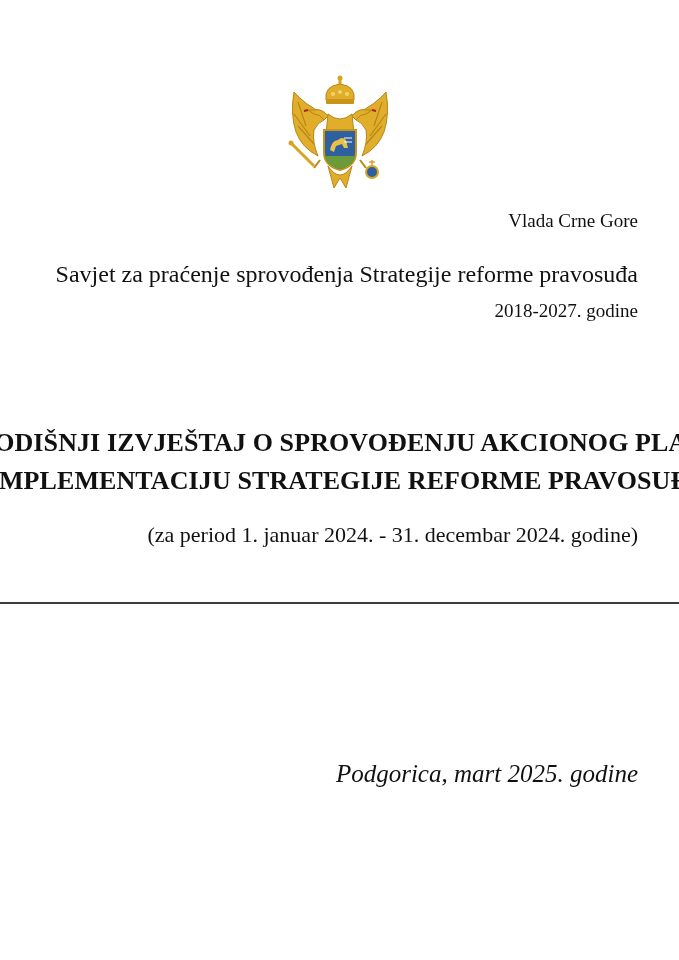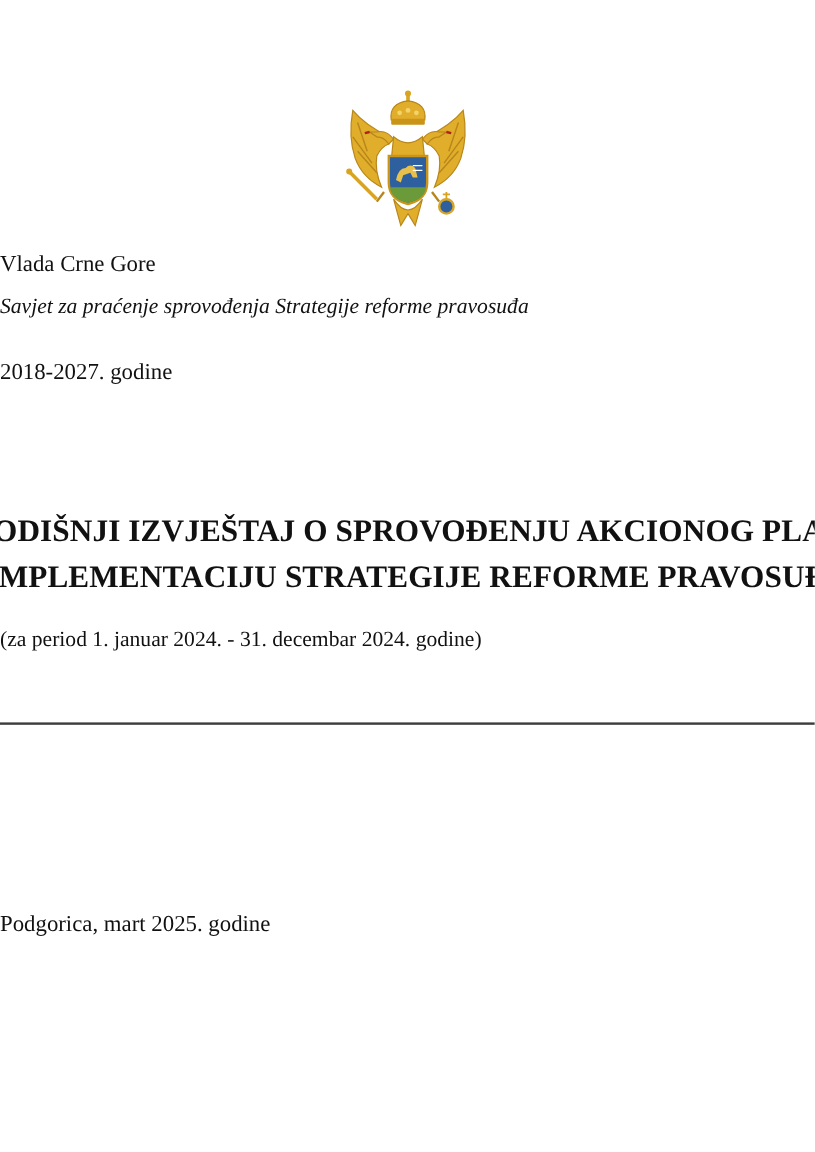--- a/index.html
+++ b/index.html
@@ -27,63 +27,64 @@
       position: absolute;
       left: 284px;
       top: 74px;
       width: 112px;
       height: 124px;
     }
     .line {
       position: absolute;
       left: 0;
       width: 597px;
-      text-align: left;
+      text-align: right;
       white-space: nowrap;
+      padding-left: 41px;
     }
     .org {
       top: 210px;
       font-size: 19px;
     }
     .council {
-      top: 245px;
-      font-size: 18px;
-      font-style: italic;
+      top: 261px;
+      font-size: 24px;
     }
     .years {
       top: 300px;
       font-size: 19px;
     }
     .title {
       position: absolute;
       left: -200px;
       width: 1079px;
       text-align: center;
       white-space: nowrap;
       font-weight: bold;
       font-size: 26px;
       letter-spacing: 0.1px;
     }
     .title1 { top: 428px; left: -190px; }
     .title2 { top: 466px; left: -183px; }
     .period {
       top: 522px;
-      font-size: 18px;
+      font-size: 22px;
     }
     .rule {
       position: absolute;
       left: 0;
       top: 602px;
       width: 679px;
       height: 0;
       border-top: 2px solid #3c3c3c;
     }
     .place {
       top: 760px;
-      font-size: 19px;
+      font-size: 25px;
+      font-style: italic;
     }
   </style>
 </head>
 <body>
 
 <div class="page">
 
   <svg class="emblem" viewBox="0 0 112 124" xmlns="http://www.w3.org/2000/svg">
 
     <g>

